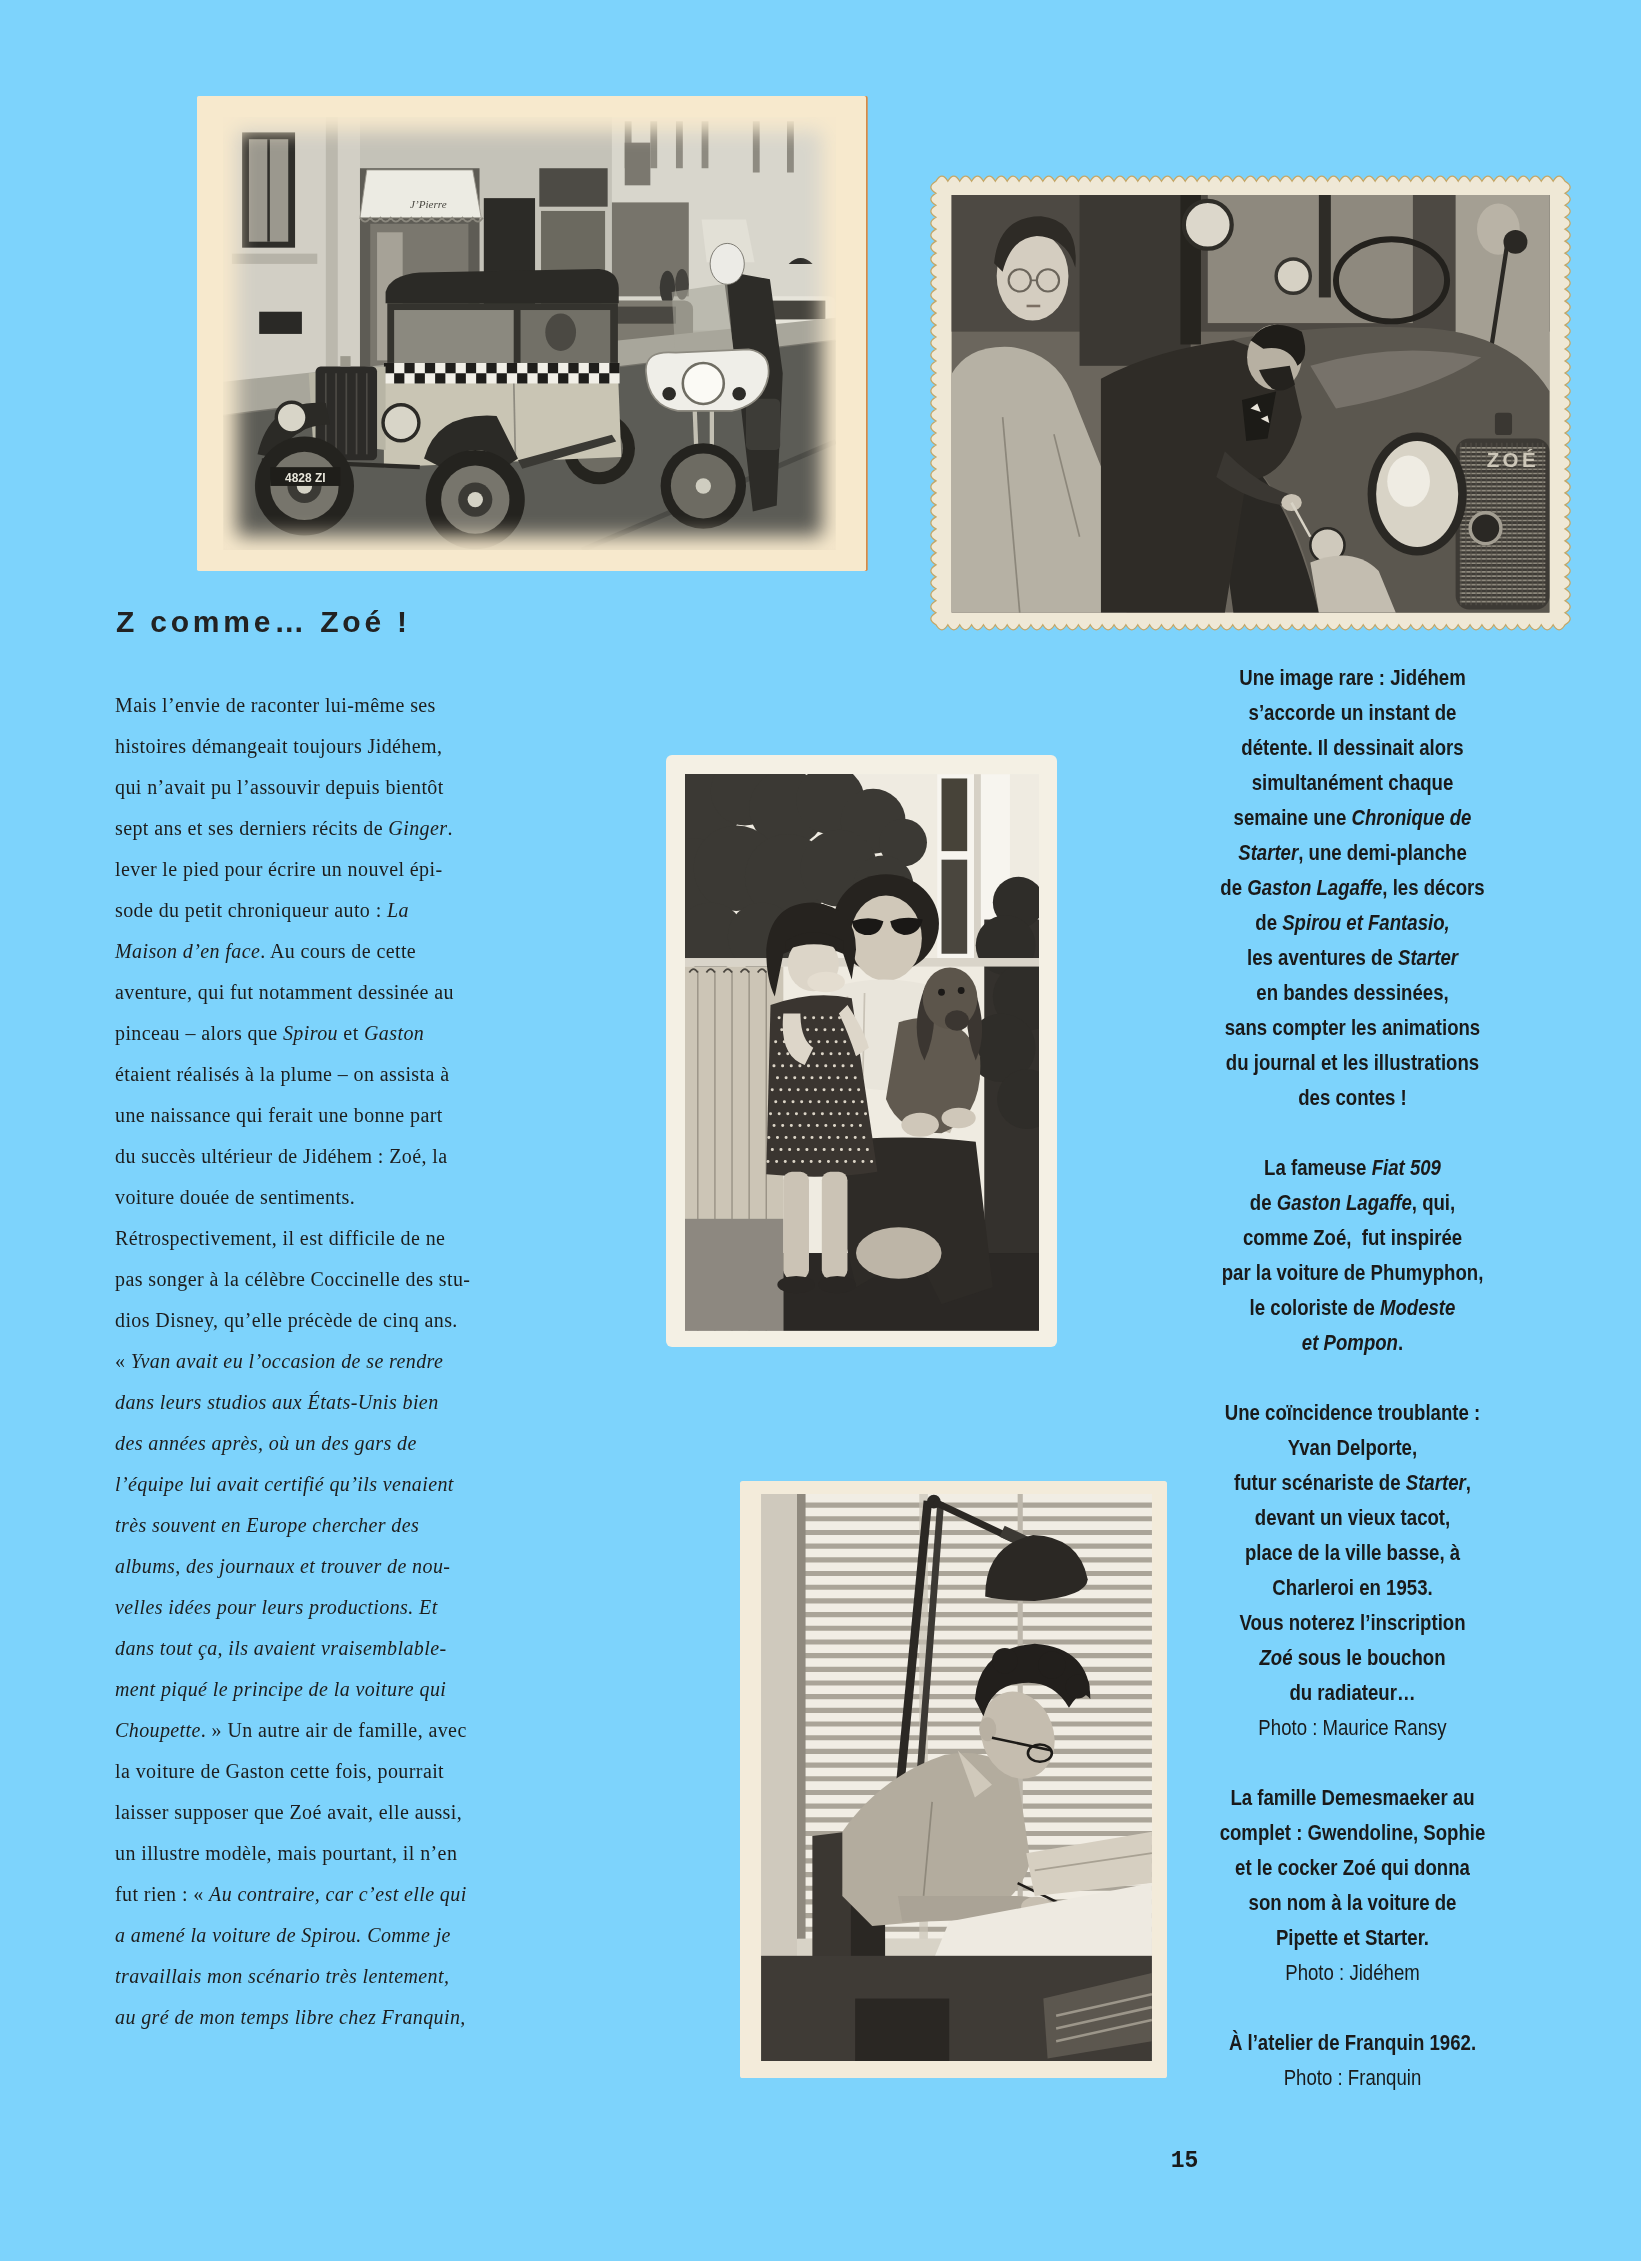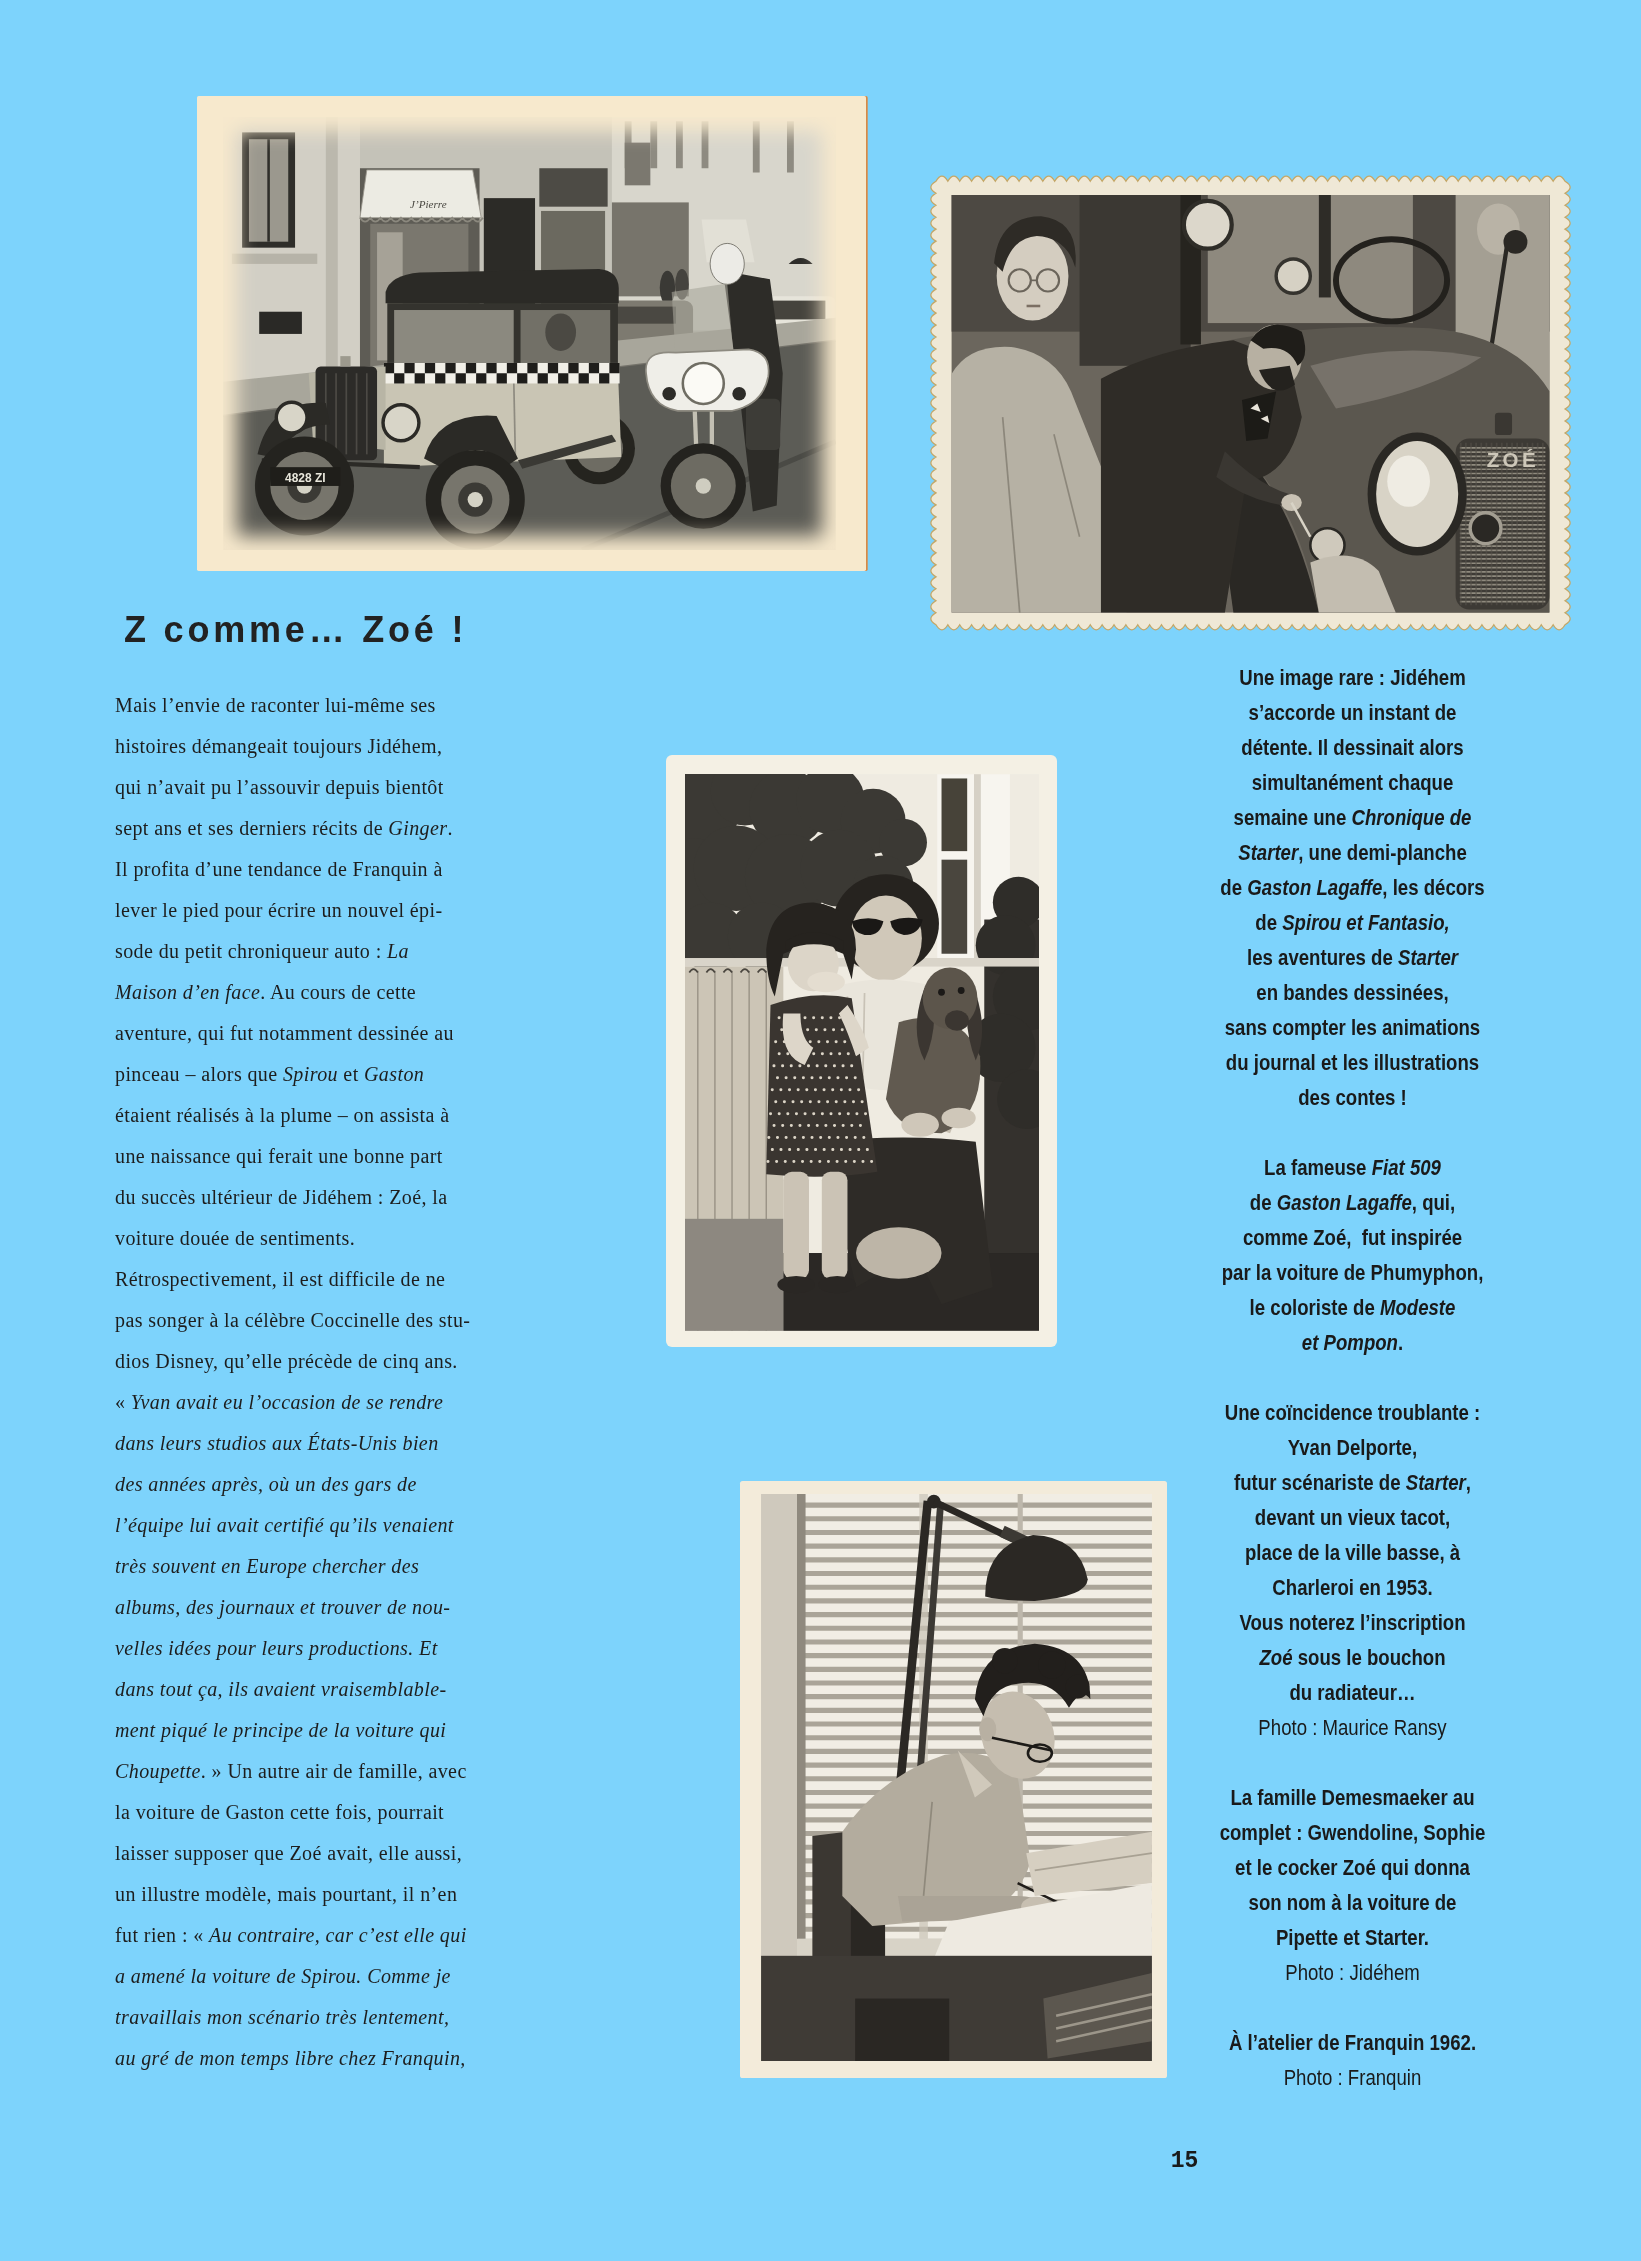--- a/index.html
+++ b/index.html
@@ -44,24 +44,24 @@
   
   #photo-atelier {
     left: 740px; top: 1481px; width: 427px; height: 597px;
     background: #f3ebda; border-radius: 2.6px;
   }
   #photo-atelier .img { position: absolute; left: 20.5px; top: 13px; width: 391px; height: 567px; overflow: hidden; }
 
   
   .heading {
     position: absolute; left: 116px; top: 605px;
-    margin: 8px;
+    margin: 0;
     font-family: "Liberation Sans", sans-serif;
     font-weight: bold;
-    font-size: 36px;
+    font-size: 30px;
     line-height: 34px;
     letter-spacing: 3.8px;
     color: #222222;
     white-space: pre;
     text-align: right;
   }
 
   
   .body-text {
     position: absolute; left: 115px; top: 685px;
@@ -433,21 +433,20 @@
     </div>
   </div>
 
   <h2 class="heading">Z comme… Zoé !</h2>
 
   <div class="body-text">
       <div class="ln"><span>Mais l’envie de raconter lui-même ses</span></div>
       <div class="ln"><span>histoires démangeait toujours Jidéhem,</span></div>
       <div class="ln"><span>qui n’avait pu l’assouvir depuis bientôt</span></div>
       <div class="ln"><span>sept ans et ses derniers récits de </span><span class="it">Ginger</span><span>.</span></div>
-      <div class="ln"><span>Il profita d’une tendance de Franquin à</span></div>
       <div class="ln"><span>lever le pied pour écrire un nouvel épi-</span></div>
       <div class="ln"><span>sode du petit chroniqueur auto : </span><span class="it">La</span></div>
       <div class="ln"><span class="it">Maison d’en face</span><span>. Au cours de cette</span></div>
       <div class="ln"><span>aventure, qui fut notamment dessinée au</span></div>
       <div class="ln"><span>pinceau – alors que </span><span class="it">Spirou</span><span> et </span><span class="it">Gaston</span></div>
       <div class="ln"><span>étaient réalisés à la plume – on assista à</span></div>
       <div class="ln"><span>une naissance qui ferait une bonne part</span></div>
       <div class="ln"><span>du succès ultérieur de Jidéhem : Zoé, la</span></div>
       <div class="ln"><span>voiture douée de sentiments.</span></div>
       <div class="ln"><span>Rétrospectivement, il est difficile de ne</span></div>

